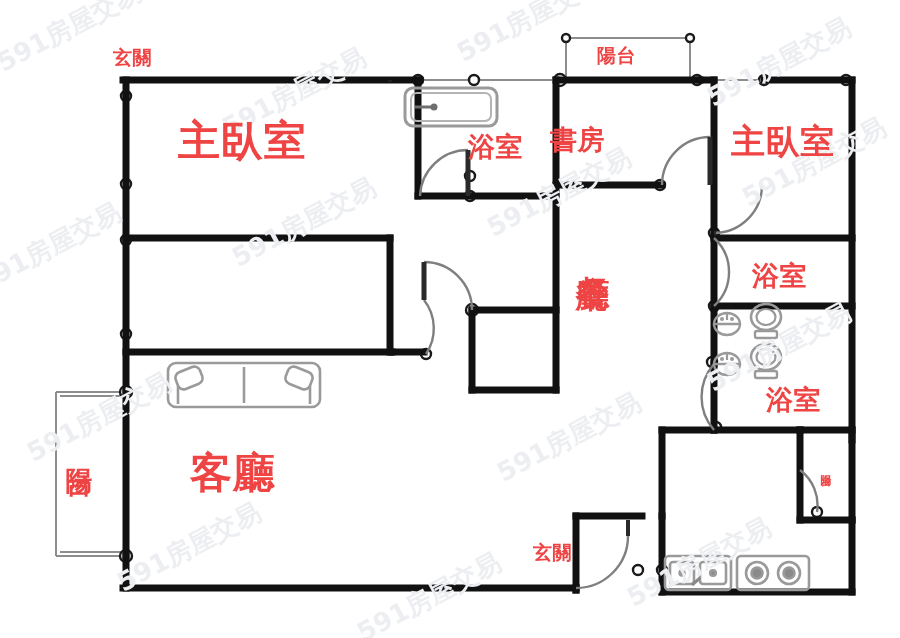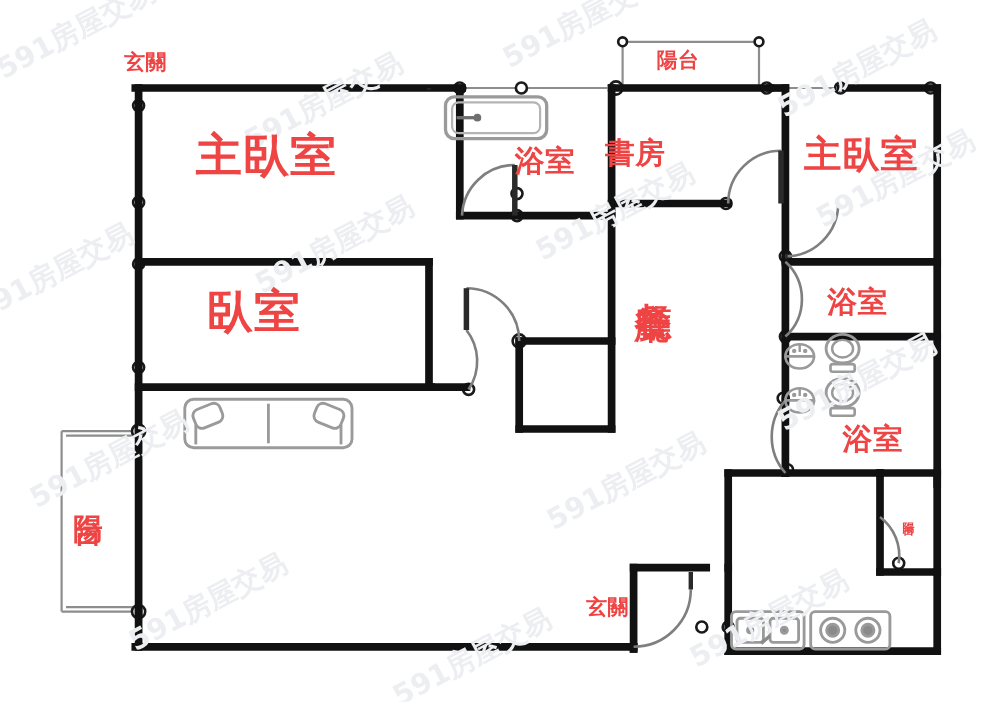--- a/index.html
+++ b/index.html
@@ -286,36 +286,36 @@
     <div class="wm" style="left:700px; top:330px;">591房屋交易</div>
     <div class="wm" style="left:110px; top:530px;">591房屋交易</div>
     <div class="wm" style="left:350px; top:580px;">591房屋交易</div>
     <div class="wm" style="left:620px; top:545px;">591房屋交易</div>
   </div>
 
   <div class="room-label sz-sm" style="left:113px; top:48px;">玄關</div>
 
   <div class="room-label sz-xl" style="left:178px; top:120px;">主臥室</div>
 
-  <div class="room-label sz-xl" style="left:188px; top:262px;">臥室</div>
 
   <div class="room-label sz-md" style="left:468px; top:133px;">浴室</div>
 
   <div class="room-label sz-md" style="left:550px; top:126px;">書房</div>
 
   <div class="room-label sz-sm" style="left:597px; top:46px;">陽台</div>
 
   <div class="room-label sz-lg" style="left:731px; top:124px;">主臥室</div>
 
   <div class="room-label sz-md" style="left:752px; top:262px;">浴室</div>
 
   <div class="room-label sz-md" style="left:766px; top:386px;">浴室</div>
 
   <div class="room-label sz-lg vertical" style="left:576px; top:248px;">餐廳</div>
 
+  <div class="room-label sz-xl" style="left:190px; top:452px;">客廳</div>
 
   <div class="room-label sz-md vertical" style="left:66px; top:447px;">陽台</div>
 
 
   <div class="room-label sz-xs vertical" style="left:820px; top:466px;">陽台</div>
 
   <div class="room-label sz-sm" style="left:533px; top:543px;">玄關</div>
 
 </div>
 

